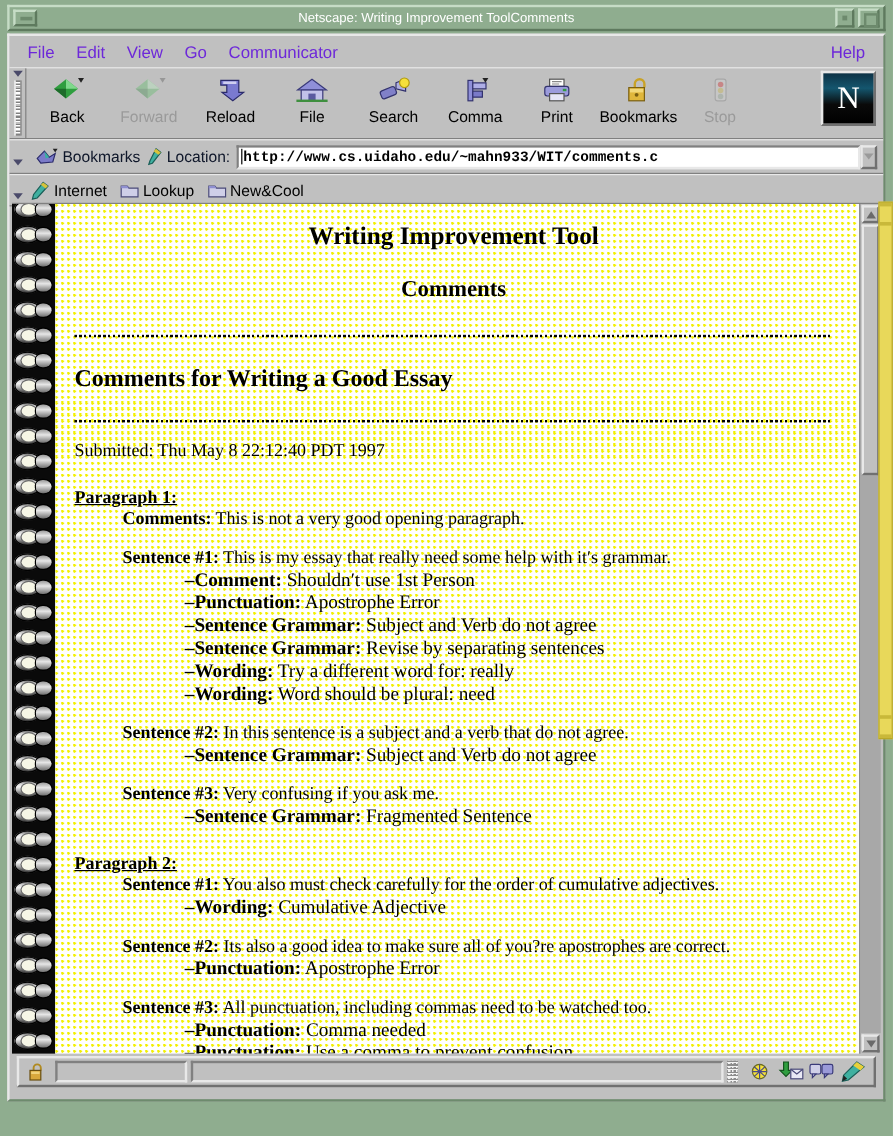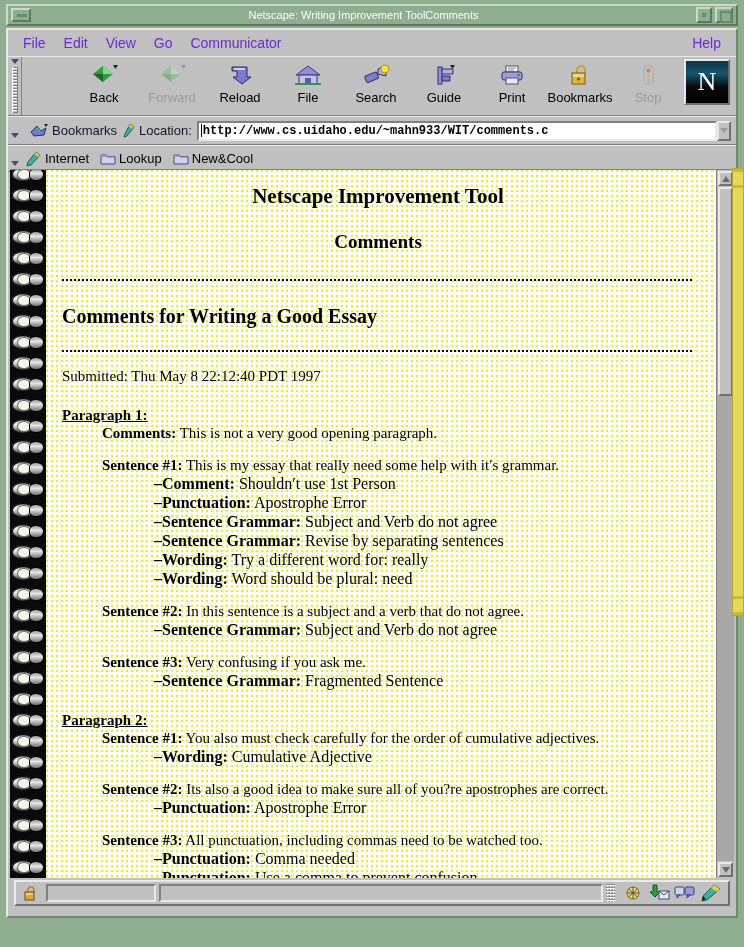--- a/index.html
+++ b/index.html
@@ -42,21 +42,21 @@
     border-top:1px solid #e9e9e9;border-bottom:1px solid #808080;}
   .grip{width:13px;flex:none;background:#c0c0c0;position:relative;
     border-right:1px solid #808080;}
   .grip .gtri{position:absolute;left:3px;top:2px;width:0;height:0;
     border-left:4px solid transparent;border-right:4px solid transparent;border-top:5px solid #4a4a6a;}
   .grip .gdots{position:absolute;left:4px;top:10px;bottom:2px;width:4px;
     background-image:repeating-linear-gradient(to bottom,#808080 0 1px,#fff 1px 2px,transparent 2px 3px);
     border-left:1px solid #fff;border-right:1px solid #808080;}
 
   
-  #navbar{height:58px;gap:48px;}
+  #navbar{height:58px;}
   #navbar-inner{flex:1;display:flex;align-items:flex-start;padding-top:2px;}
   .tbtn{width:68px;text-align:center;padding-top:3px;cursor:default;}
   .tbtn .ico{height:27px;display:flex;align-items:center;justify-content:center;}
   .tbtn .lbl{font-size:13px;color:#000;margin-top:1px;}
   .tbtn.disabled .lbl{color:#9a9a9a;}
   .tbtn.disabled .ico{opacity:.45;}
   #nlogo{margin-left:auto;margin-right:6px;width:46px;height:46px;
     background:linear-gradient(180deg,#0d3246 0%,#14566e 30%,#0a0a0a 62%,#000 100%);
     border:2px solid;border-color:#e8e8e8 #707070 #707070 #e8e8e8;
     display:flex;align-items:center;justify-content:center;box-sizing:border-box;}
@@ -239,21 +239,21 @@
 
         <div class="tbtn">
           <div class="ico">
             <svg width="30" height="26" viewBox="0 0 30 26">
               <rect x="9" y="4" width="4" height="17" fill="#8f8fd8" stroke="#33336e" stroke-width="1"></rect>
               <polygon points="13,6 24,6 24,11 13,11" fill="#aeaee6" stroke="#33336e" stroke-width="1"></polygon>
               <polygon points="13,13 21,13 21,18 13,18" fill="#7a7ac8" stroke="#33336e" stroke-width="1"></polygon>
               <polygon points="21,2 26,2 23.5,6" fill="#222"></polygon>
             </svg>
           </div>
-          <div class="lbl">Guide</div>
+          <div class="lbl">Comma</div>
         </div>
 
         <div class="tbtn">
           <div class="ico">
             <svg width="30" height="26" viewBox="0 0 30 26">
               <rect x="9" y="3" width="12" height="6" fill="#fff" stroke="#555" stroke-width="1"></rect>
               <path d="M11 5 h8 M11 7 h6" stroke="#888" stroke-width="1"></path>
               <rect x="5" y="9" width="20" height="8" rx="2" fill="#9c9cdc" stroke="#33336e" stroke-width="1"></rect>
               <rect x="9" y="15" width="12" height="6" fill="#e6e6f6" stroke="#555" stroke-width="1"></rect>
               <rect x="20" y="11" width="3" height="2" fill="#2f9e3f"></rect>
@@ -530,21 +530,21 @@
           </div>
           <div class="ring" style="top: 687px;">
             <div class="rband"></div>
             <div class="rhole"></div>
             <div class="rtip"></div>
           </div>
         </div>
 
       <div id="page">
         <div id="page-inner" class="doc">
-          <h1 class="doc-title">Netscape Improvement Tool</h1>
+          <h1 class="doc-title">Writing Improvement Tool</h1>
           <h2 class="doc-sub">Comments</h2>
           <div class="hr-dot"></div>
           <h3 class="doc-h3">Comments for Writing a Good Essay</h3>
           <div class="hr-dot2"></div>
           <div class="submitted">Submitted: Thu May 8 22:12:40 PDT 1997</div>
           <div id="paragraphs">
               <div class="para-head">Paragraph 1:</div>
               <div class="lvl1"><span class="b">Comments:</span><span> This is not a very good opening paragraph.</span></div>
               <div class="gap"></div>
               <div class="lvl1"><span class="b">Sentence #1:</span><span> This is my essay that really need some help with it′s grammar.</span></div>

